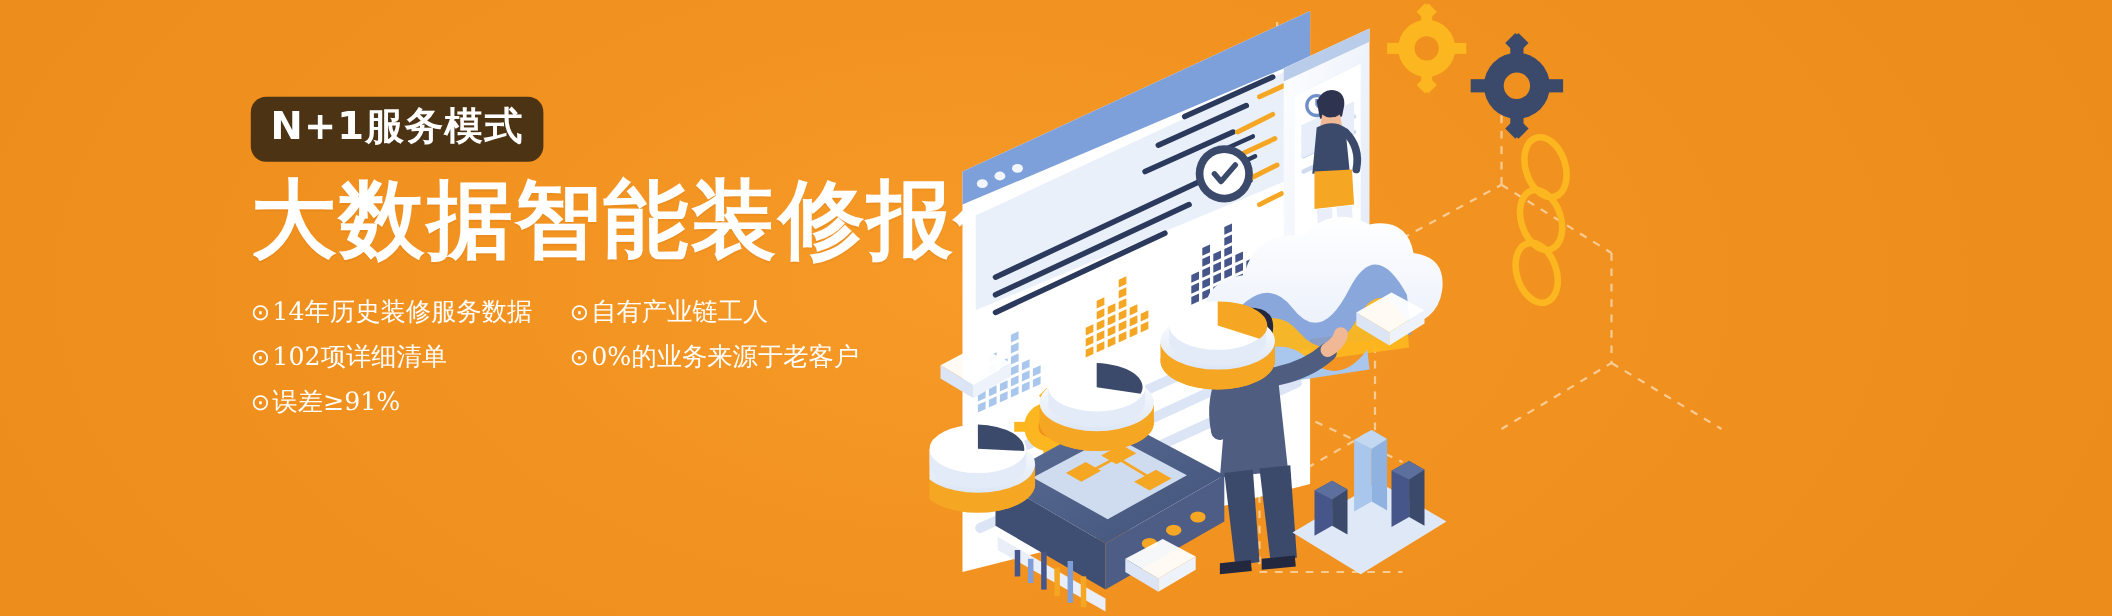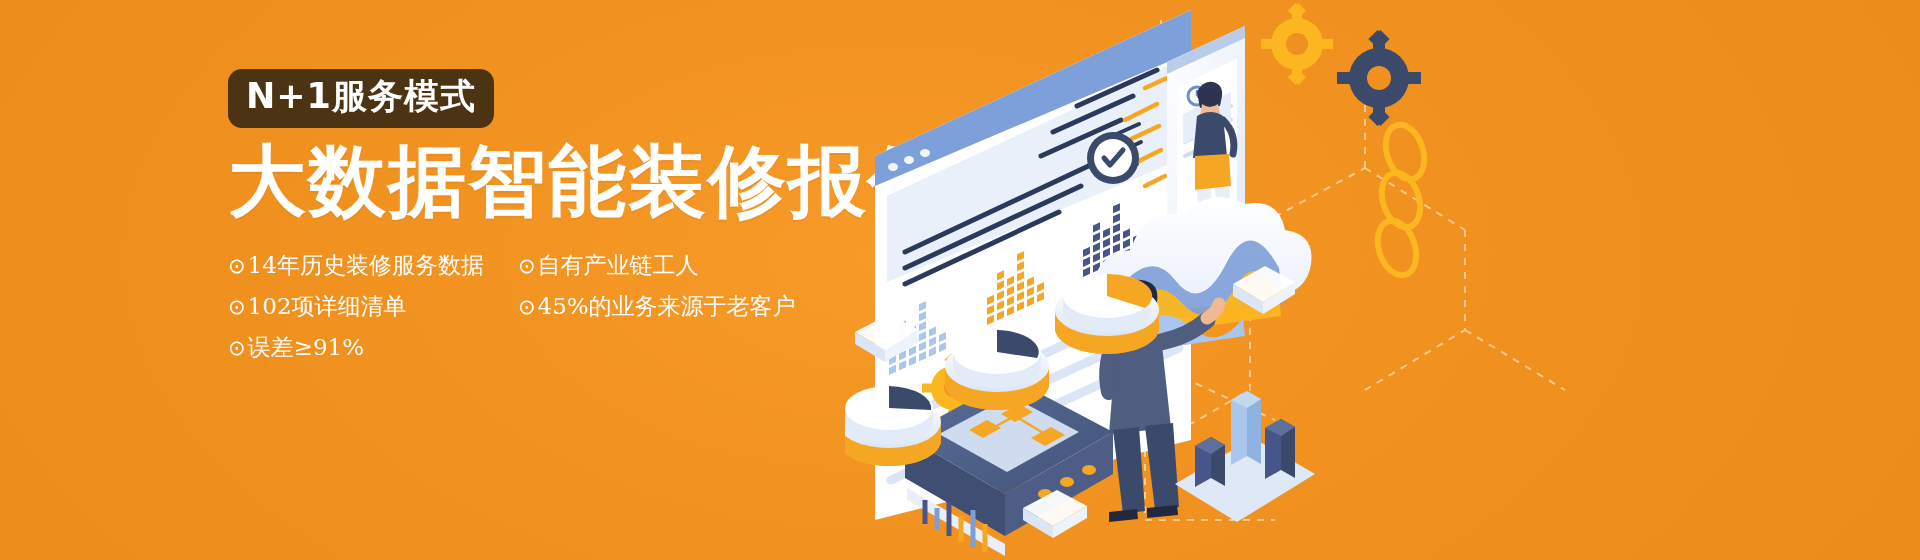--- a/index.html
+++ b/index.html
@@ -9,21 +9,21 @@
     font-family:"Liberation Sans","DejaVu Sans",sans-serif;
     background:#f0901e;
   }
   #banner{
     position:relative;width:1920px;height:560px;overflow:hidden;
     background:
       radial-gradient(ellipse 1100px 620px at 46% 46%, #f79a27 0%, #f0901e 58%, #ec8c1b 100%);
   }
 
   
-  .copy{position:absolute;left:228px;top:69px;width:720px;}
+  .copy{position:absolute;left:228px;top:88px;width:720px;}
 
   .badge{
     display:inline-block;
     background:#4b3314;
     color:#ffffff;
     font-size:35px;
     line-height:1;
     font-weight:bold;
     letter-spacing:1px;
     padding:10px 18px 14px 18px;
@@ -97,21 +97,21 @@
         </div>
       </div>
 
       <div class="feat-col">
         <div class="feat">
           <span class="dot">⊙</span>
           <span>自有产业链工人</span>
         </div>
         <div class="feat">
           <span class="dot">⊙</span>
-          <span>45%的业务来源于老客户</span>
+          <span>0%的业务来源于老客户</span>
         </div>
       </div>
 
     </div>
   </div>
 
   <div id="art">
     <svg viewBox="0 0 1075 560" xmlns="http://www.w3.org/2000/svg">
       <defs>
         <linearGradient id="gCloud" x1="0" y1="0" x2="0" y2="1">

